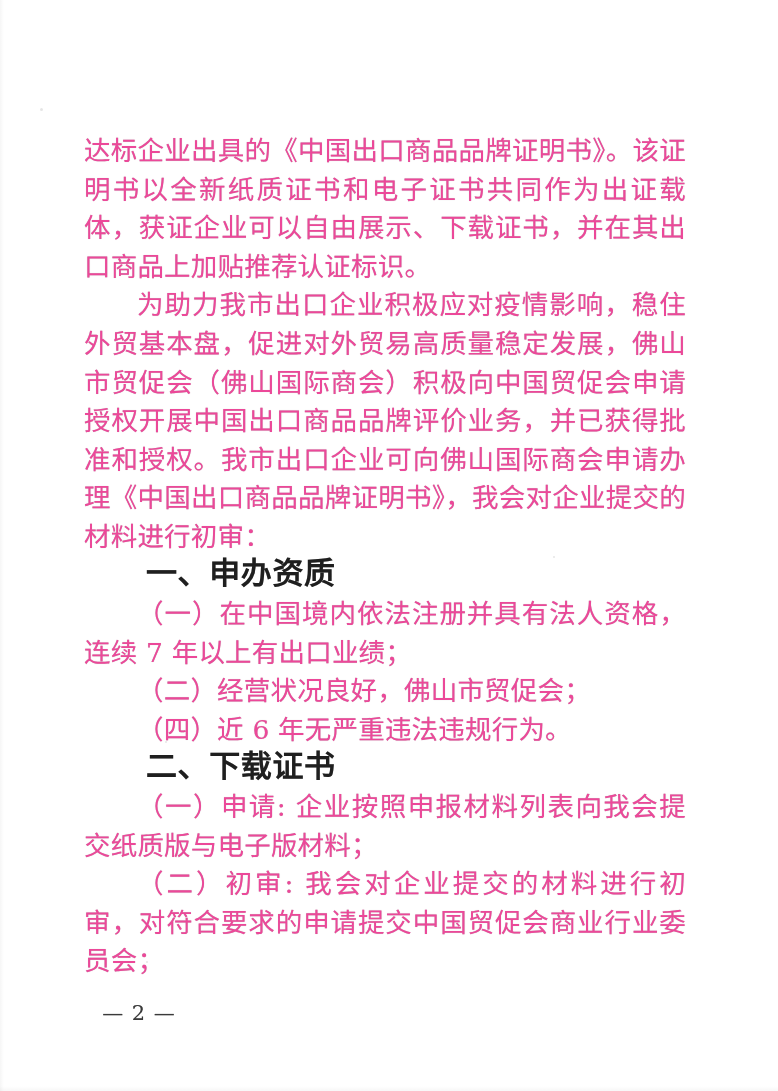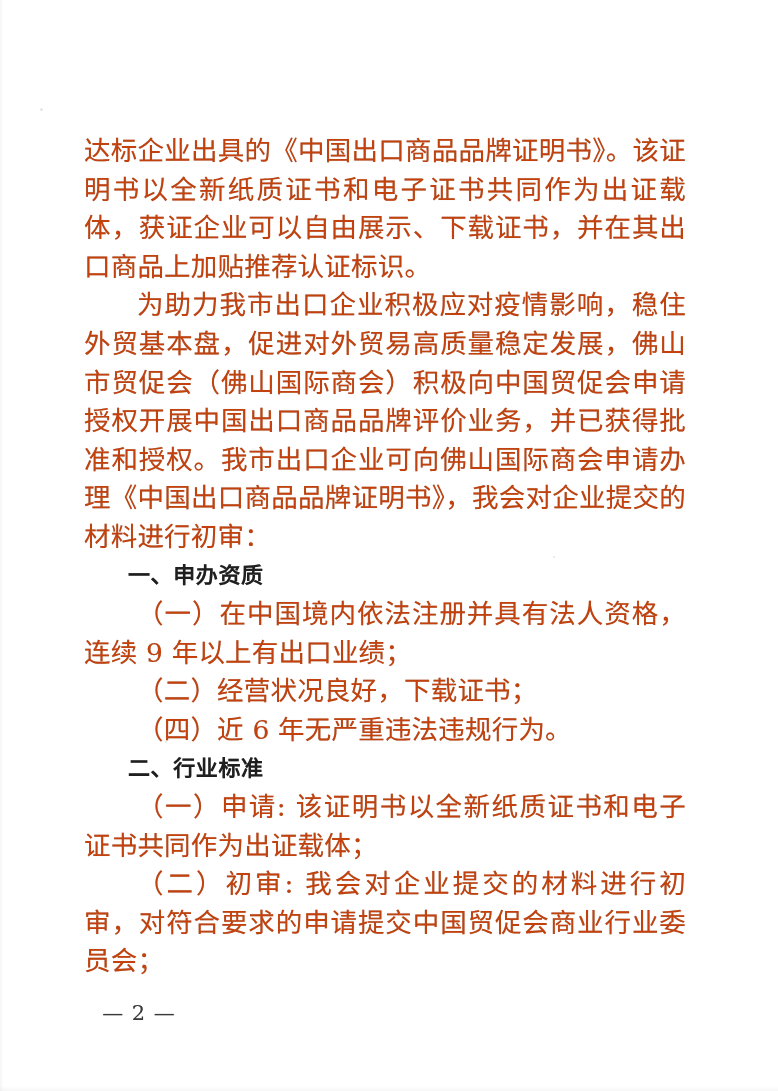--- a/index.html
+++ b/index.html
@@ -48,33 +48,33 @@
   }
 
   p.para, p.heading, p.item {
     margin: 0;
     padding: 0;
     font-size: 26.5px;
     line-height: 38.6px;
     text-align: justify;
     text-justify: inter-character;
     letter-spacing: 0.2px;
-    color: #c2410c;
+    color: #ec4899;
     text-shadow: 0 0 0.7px rgba(0,0,0,0.30);
   }
 
   
   p.para.no-indent { text-indent: 0; }
   
   p.para.indent { text-indent: 2em; }
 
   p.heading {
-    font-family: Liberation Serif, serif;
+    font-family: Liberation Mono, monospace;
     font-weight: 700;
-    font-size: 22px;
+    font-size: 31px;
     text-indent: 2em;
     letter-spacing: 0.6px;
     text-align: left;
     color: #1f1f1f;
     text-shadow: 0 0 0.6px rgba(0,0,0,0.35);
   }
 
   p.item {
     text-indent: 2em;
   }
@@ -107,30 +107,30 @@
   <div class="speck" style="left:146px; top:961px; width:2px; height:2px;"></div>
 
   <div class="body-block">
 
     <p class="para no-indent">达标企业出具的《中国出口商品品牌证明书》。该证明书以全新纸质证书和电子证书共同作为出证载体，获证企业可以自由展示、下载证书，并在其出口商品上加贴推荐认证标识。</p>
 
     <p class="para indent">为助力我市出口企业积极应对疫情影响，稳住外贸基本盘，促进对外贸易高质量稳定发展，佛山市贸促会（佛山国际商会）积极向中国贸促会申请授权开展中国出口商品品牌评价业务，并已获得批准和授权。我市出口企业可向佛山国际商会申请办理《中国出口商品品牌证明书》，我会对企业提交的材料进行初审：</p>
 
     <p class="heading">一、申办资质</p>
 
-    <p class="item">（一）在中国境内依法注册并具有法人资格，连续 9 年以上有出口业绩；</p>
+    <p class="item">（一）在中国境内依法注册并具有法人资格，连续 7 年以上有出口业绩；</p>
 
-    <p class="item">（二）经营状况良好，下载证书；</p>
+    <p class="item">（二）经营状况良好，佛山市贸促会；</p>
 
 
     <p class="item">（四）近 6 年无严重违法违规行为。</p>
 
-    <p class="heading">二、行业标准</p>
+    <p class="heading">二、下载证书</p>
 
-    <p class="item">（一）申请: 该证明书以全新纸质证书和电子证书共同作为出证载体；</p>
+    <p class="item">（一）申请: 企业按照申报材料列表向我会提交纸质版与电子版材料；</p>
 
     <p class="item">（二）初审: 我会对企业提交的材料进行初审，对符合要求的申请提交中国贸促会商业行业委员会；</p>
 
   </div>
 
   <div class="footer">— 2 —</div>
 
 </div>
 
 </body></html>

